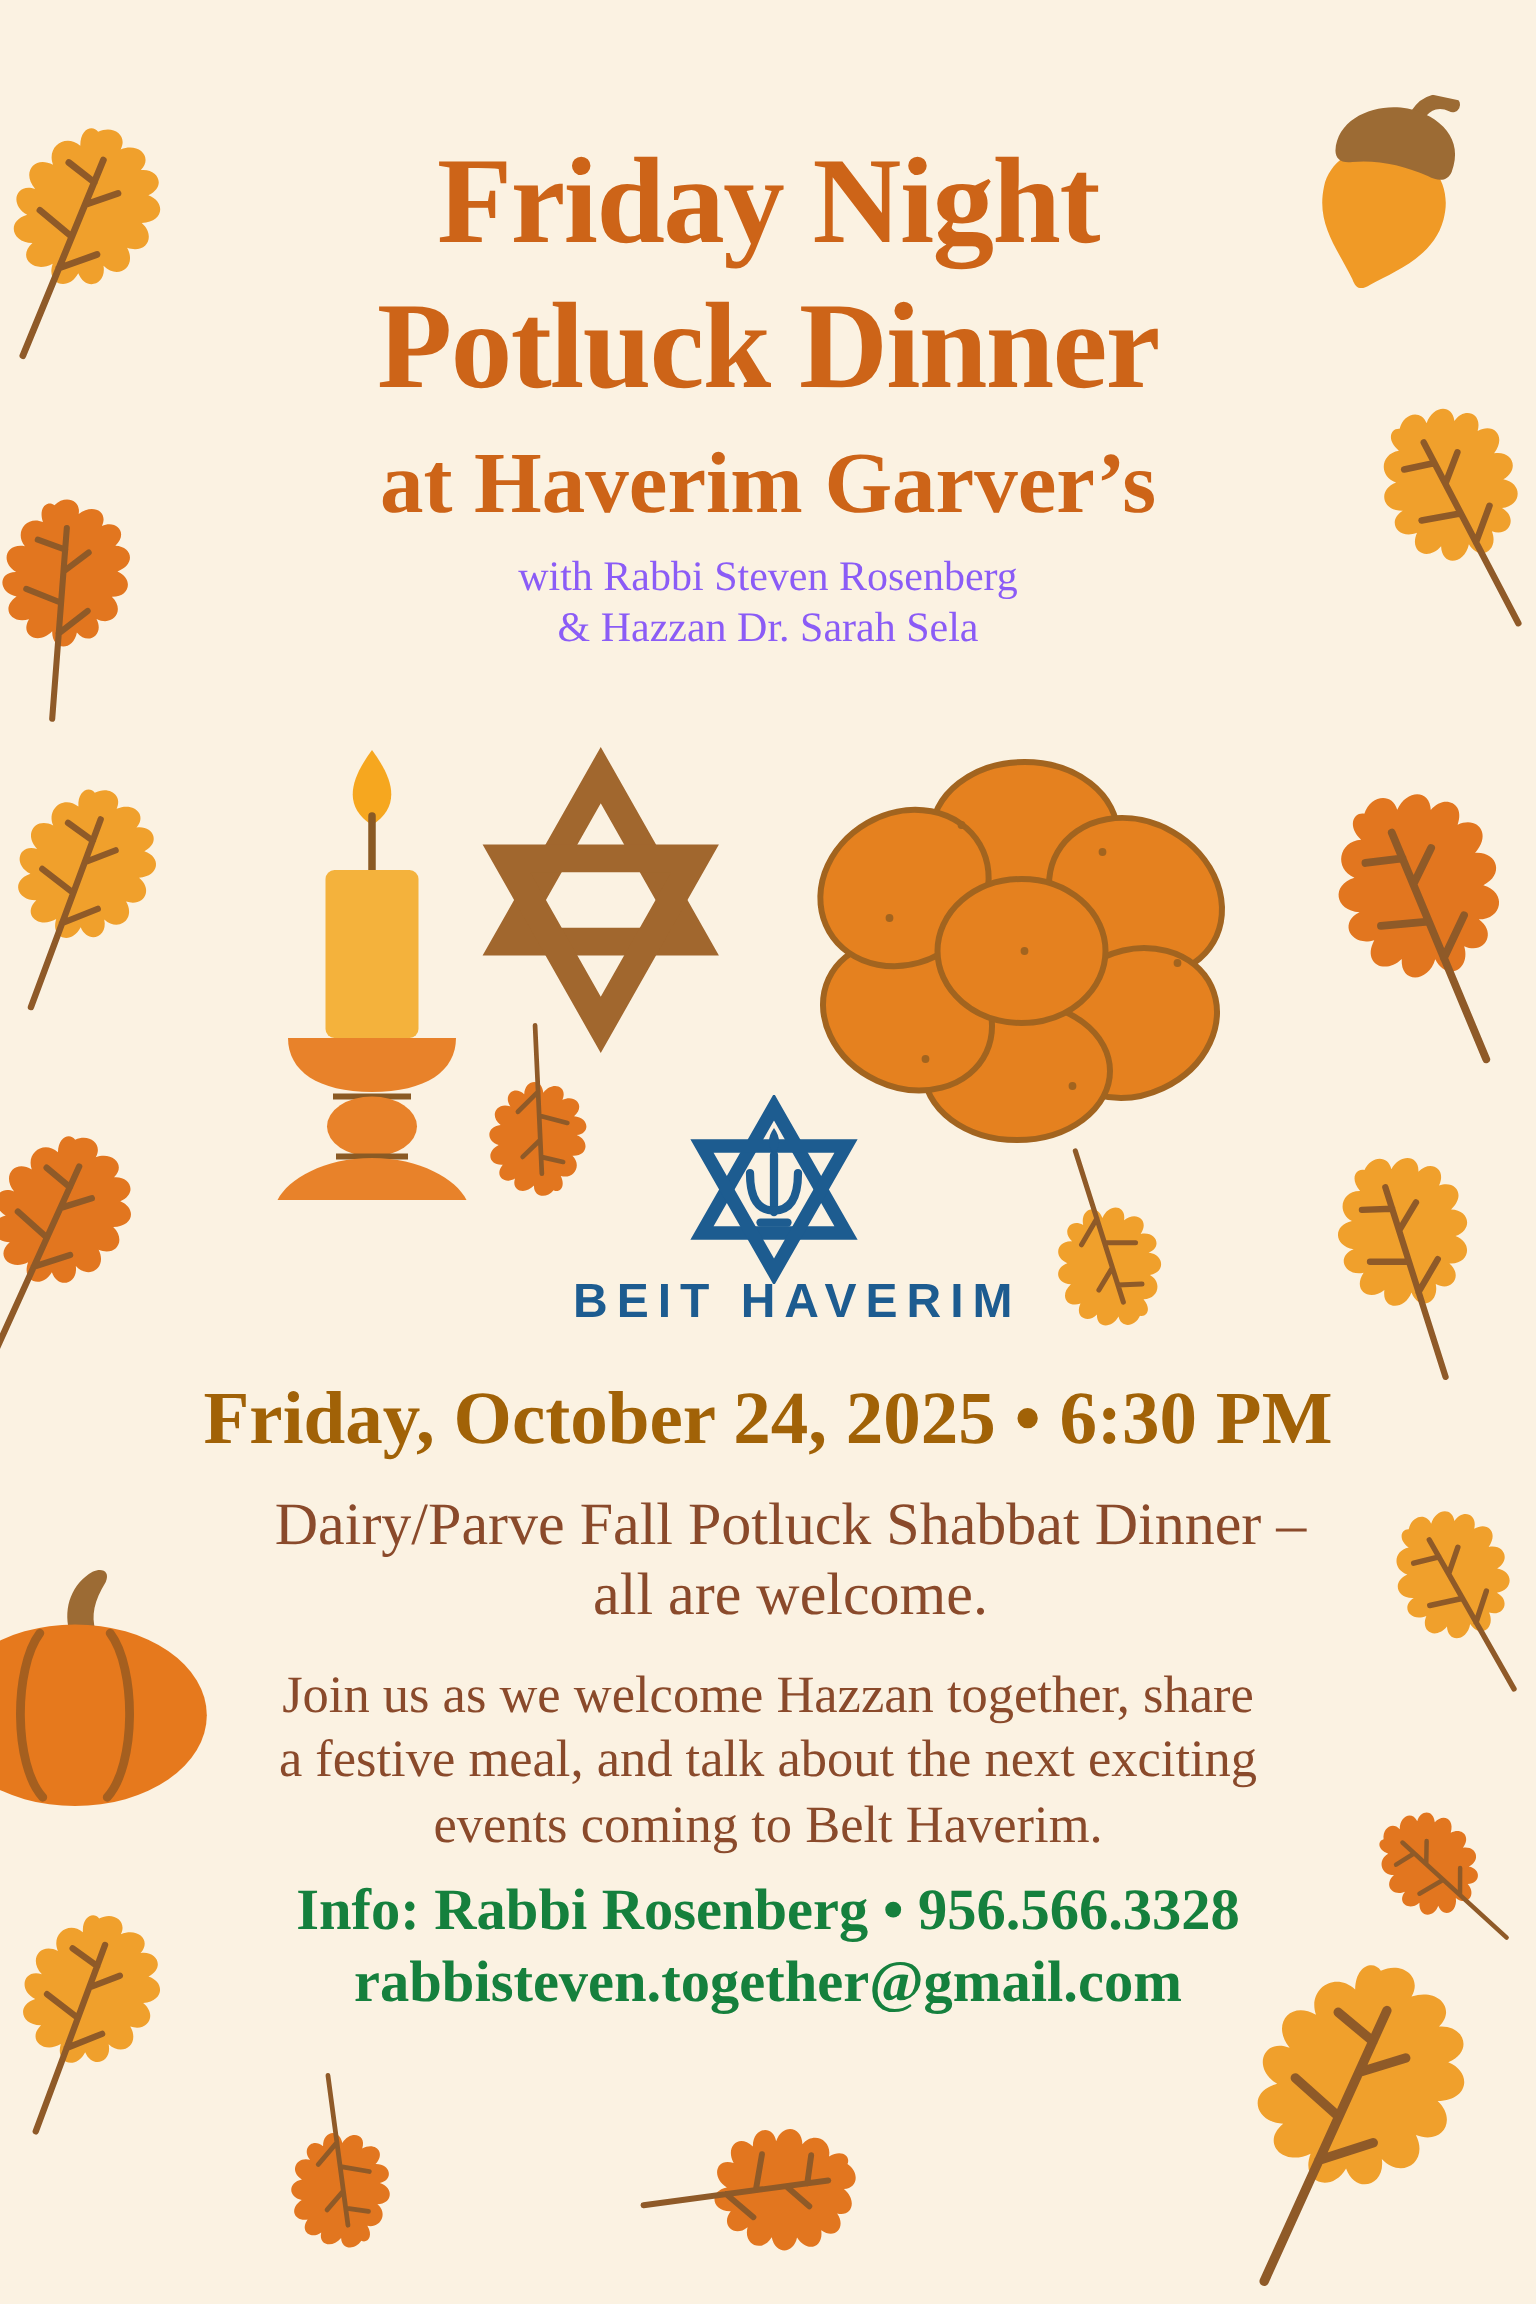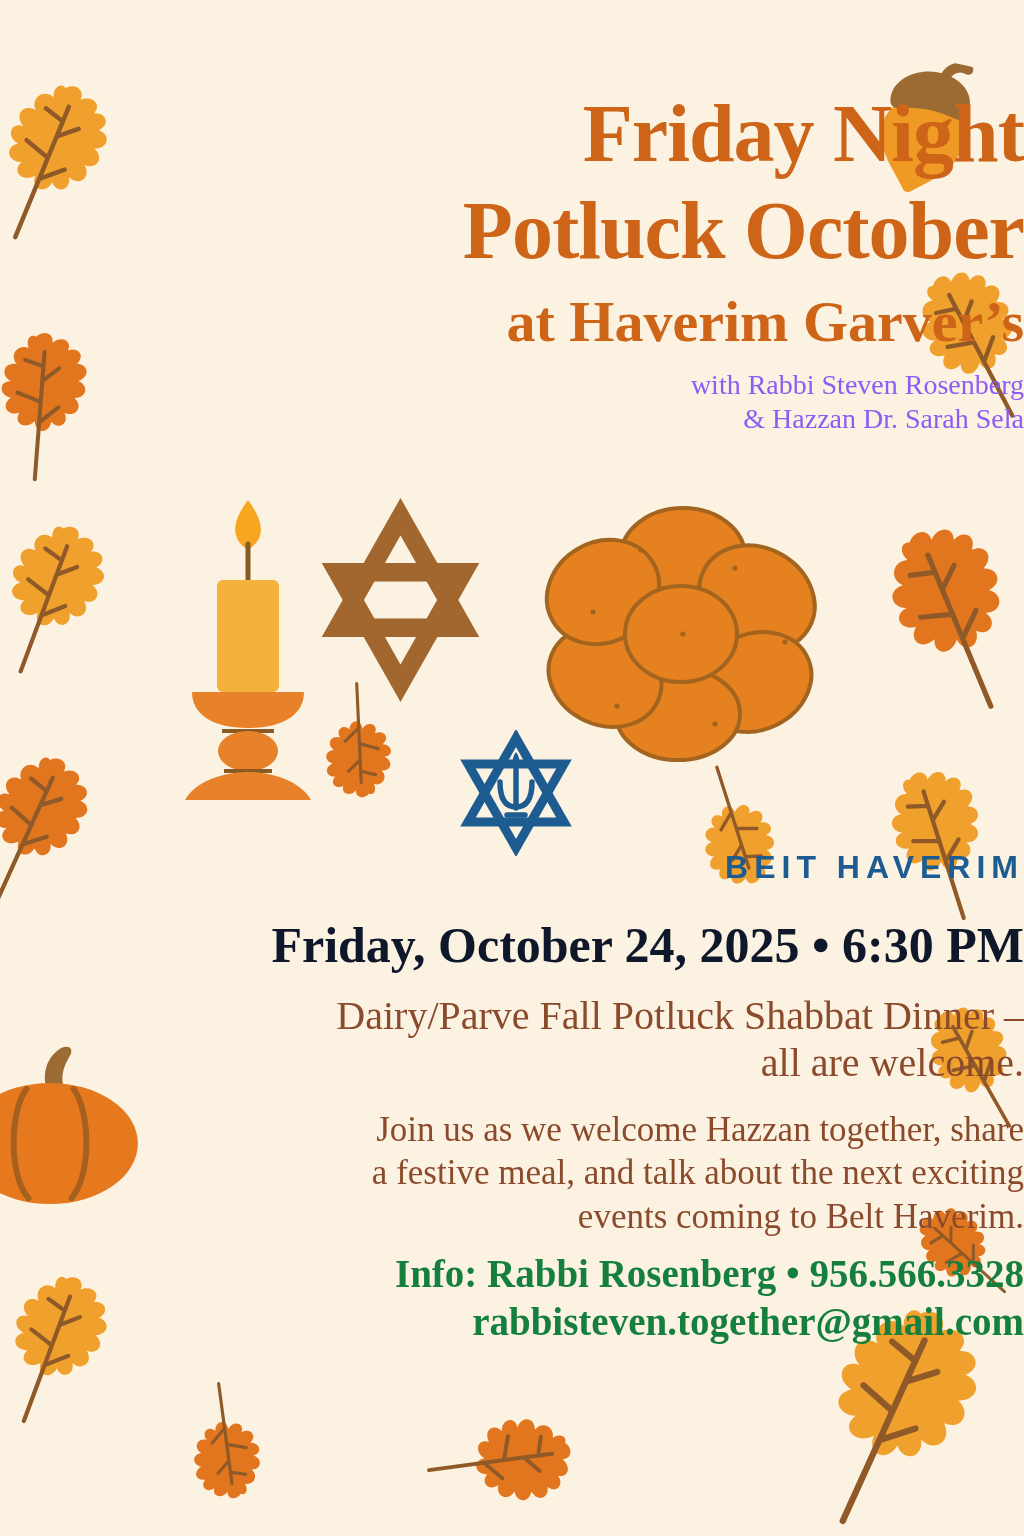--- a/index.html
+++ b/index.html
@@ -4,27 +4,27 @@
 <style>
   html,body{margin:0;padding:0;background:#FBF2E2;}
   .poster{
     position:relative;
     width:1024px;height:1536px;
     margin:0 auto;
     background:#FBF2E2;
     overflow:hidden;
     font-family:"Liberation Serif","DejaVu Serif",serif;
   }
-  .txt{position:absolute;left:0;right:0;text-align:right;}
+  .txt{position:absolute;left:0;right:0;text-align:center;}
   .title{top:86px;font-size:82px;line-height:1.18;font-weight:700;color:#CD6418;letter-spacing:-1px;}
   .subtitle{top:288px;font-size:58px;font-weight:700;color:#CD6418;}
   .hosts{top:368px;font-size:28px;line-height:1.22;font-weight:400;color:#8b5cf6;}
   .orgname{top:849px;font-family:"Liberation Sans","DejaVu Sans",sans-serif;
            font-size:32px;font-weight:700;letter-spacing:6px;color:#1D5C90;padding-left:39px;}
-  .datetime{top:916px;font-size:50px;font-weight:700;color:#0f172a;}
+  .datetime{top:916px;font-size:50px;font-weight:700;color:#a16207;}
   .desc{top:992px;font-size:40px;line-height:1.18;font-weight:400;color:#8A4A2B;padding-left:30px;}
   .bodytext{top:1108px;font-size:35px;line-height:1.24;font-weight:400;color:#8A4A2B;}
   .contact{top:1250px;font-size:39px;line-height:1.22;font-weight:700;color:#15803d;}
   .deco{position:absolute;}
   .leaf{position:absolute;}
   .amber{color:#F0A02C;}
   .orangeleaf{color:#E2761F;}
 </style>
 </head>
 <body>
@@ -96,21 +96,21 @@
     </svg>
 
   <svg class="deco" style="left:858px;top:58px;width:130px;height:150px;transform:rotate(12deg)" viewBox="0 0 100 120">
     <path fill="#F09A26" d="M50 32 C72 32 84 46 83 64 C82 84 64 96 52 106 C48 110 45 110 42 105 C30 90 17 80 17 60 C17 44 32 32 50 32 Z"></path>
     <path fill="none" stroke="#9C6B34" stroke-width="8" stroke-linecap="round" d="M58 12 C61 4 68 1 75 3"></path>
     <path fill="#9C6B34" d="M19 40 C16 22 36 10 52 10 C70 10 85 20 82 38 C81 43 77 45 70 43 C56 40 42 40 29 44 C23 46 20 44 19 40 Z"></path>
   </svg>
 
   <div class="txt title">
     <div>Friday Night</div>
-    <div>Potluck October</div>
+    <div>Potluck Dinner</div>
   </div>
   <div class="txt subtitle">at Haverim Garver’s</div>
   <div class="txt hosts">
     <div>with Rabbi Steven Rosenberg</div>
     <div>&amp; Hazzan Dr. Sarah Sela</div>
   </div>
 
   <svg class="deco" style="left:168px;top:494px;width:160px;height:310px" viewBox="0 0 160 310">
     <path fill="#F6A71F" d="M80 6 C94 25 100 43 80 56 C60 43 66 25 80 6 Z"></path>
     <path stroke="#8A5A24" stroke-width="5" stroke-linecap="round" d="M80 50 L80 90"></path>

